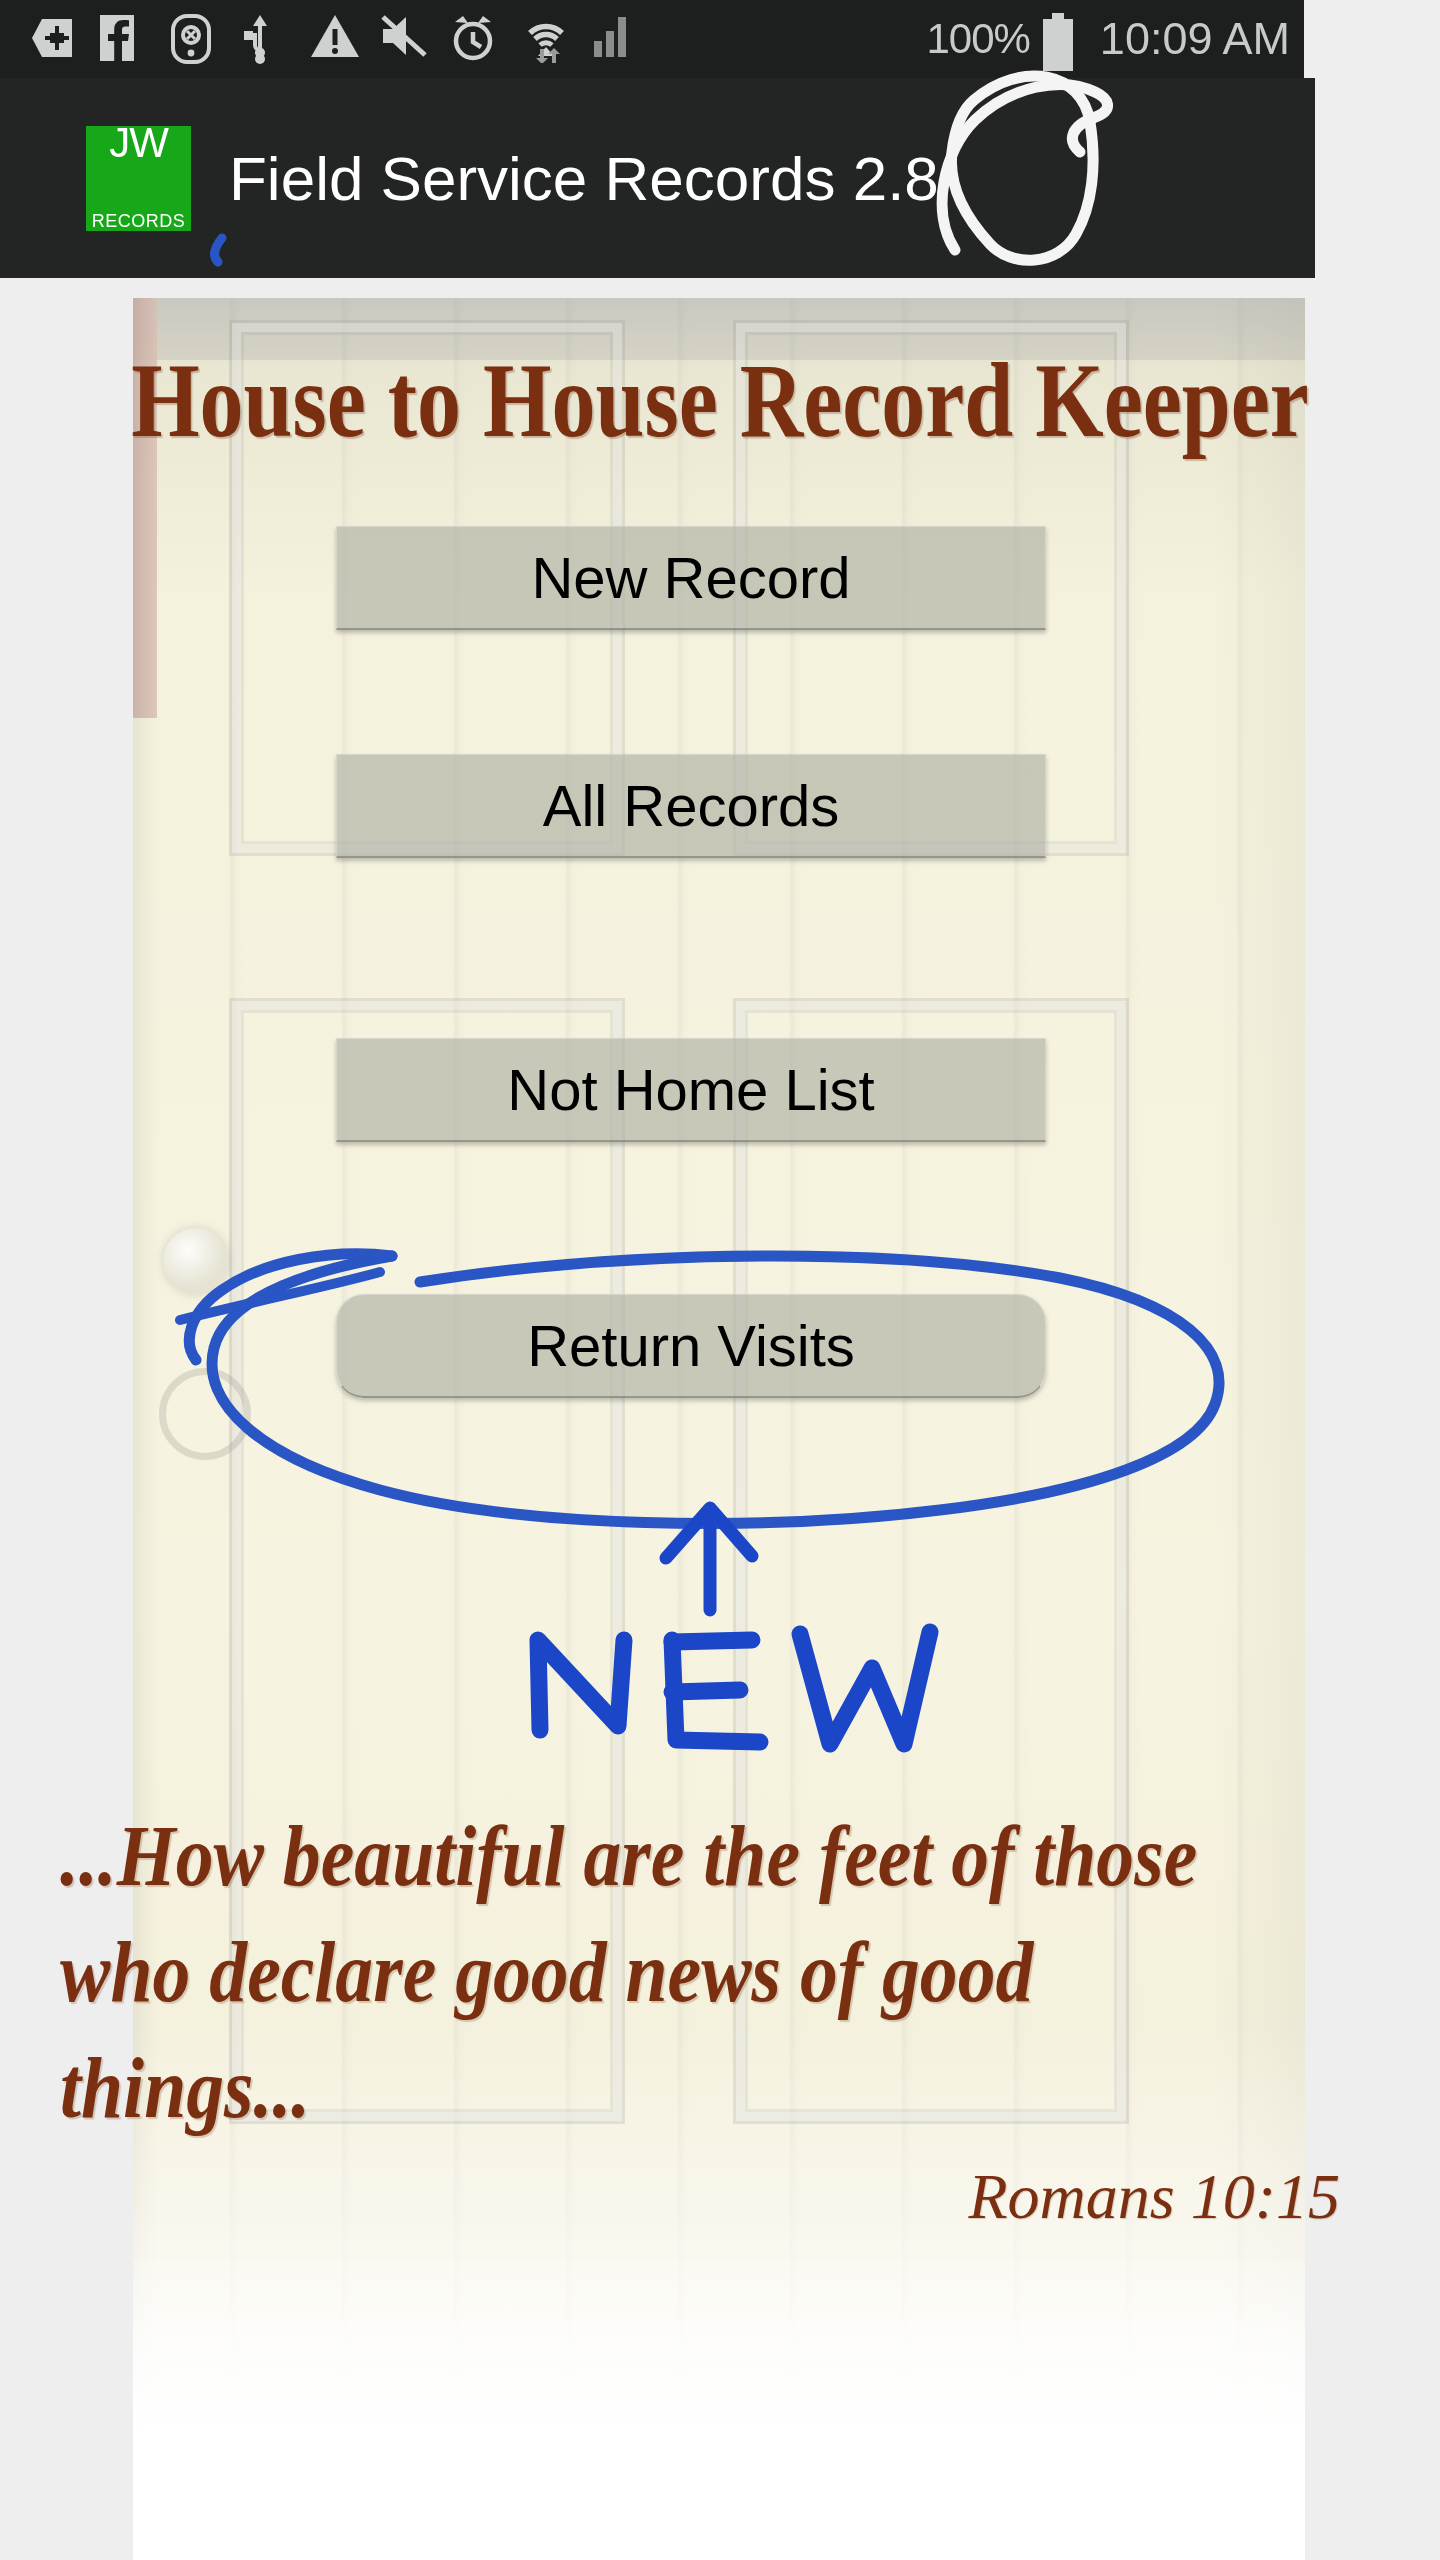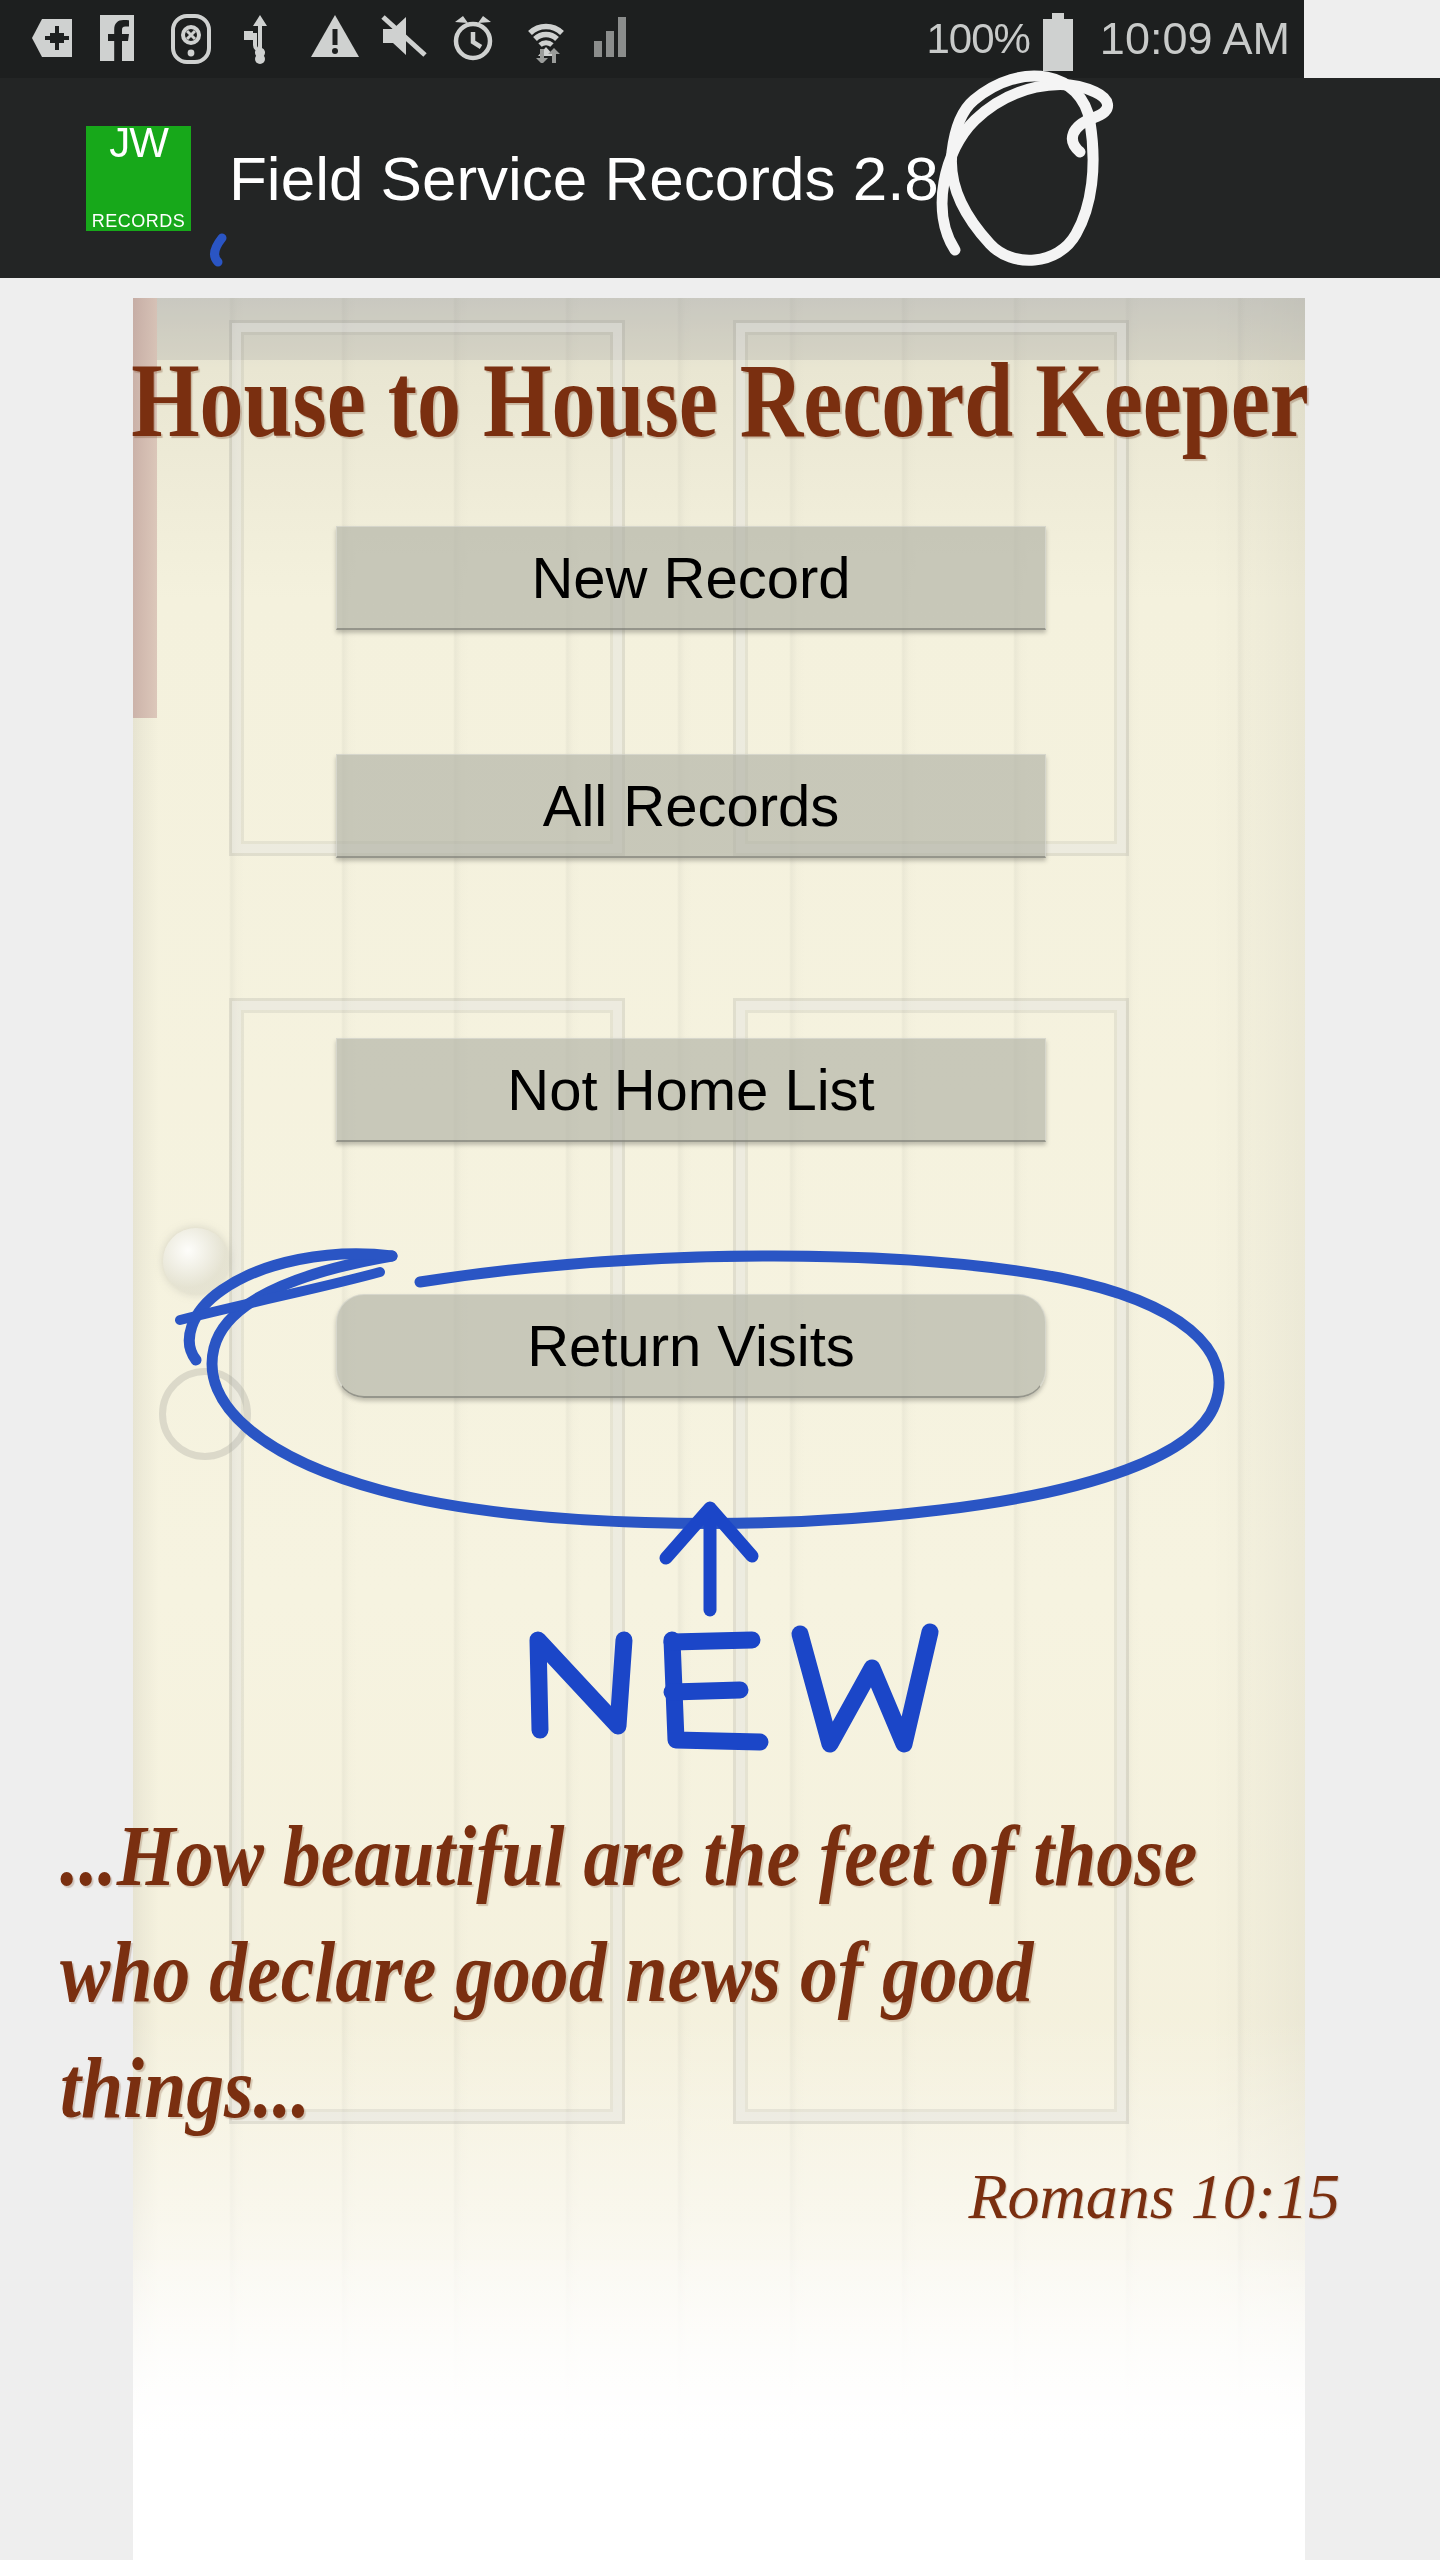--- a/index.html
+++ b/index.html
@@ -23,21 +23,21 @@
   #battery-pct{
     color:#c8cac9;font-size:42px;letter-spacing:-1px;
     font-family:"Liberation Sans",sans-serif;
   }
   #clock{
     color:#c8cac9;font-size:45px;letter-spacing:0px;margin-left:14px;
     font-family:"Liberation Sans",sans-serif;
   }
   
   #app-bar{
-    position:absolute;left:0;top:78px;width:1440px;height:200px;
+    position:absolute;left:0;top:78px;width:1315px;height:200px;
     background:#232525;
     display:flex;align-items:center;box-sizing:border-box;padding-left:86px;
   }
   #app-logo{
     width:105px;height:105px;background:#17a81a;
     display:flex;flex-direction:column;align-items:center;justify-content:center;
     flex:none;
   }
   #app-logo .jw{color:#ffffff;font-size:42px;line-height:38px;letter-spacing:-1px;}
   #app-logo .rec{color:#ffffff;font-size:18px;line-height:22px;letter-spacing:0.5px;margin-top:48px;}

